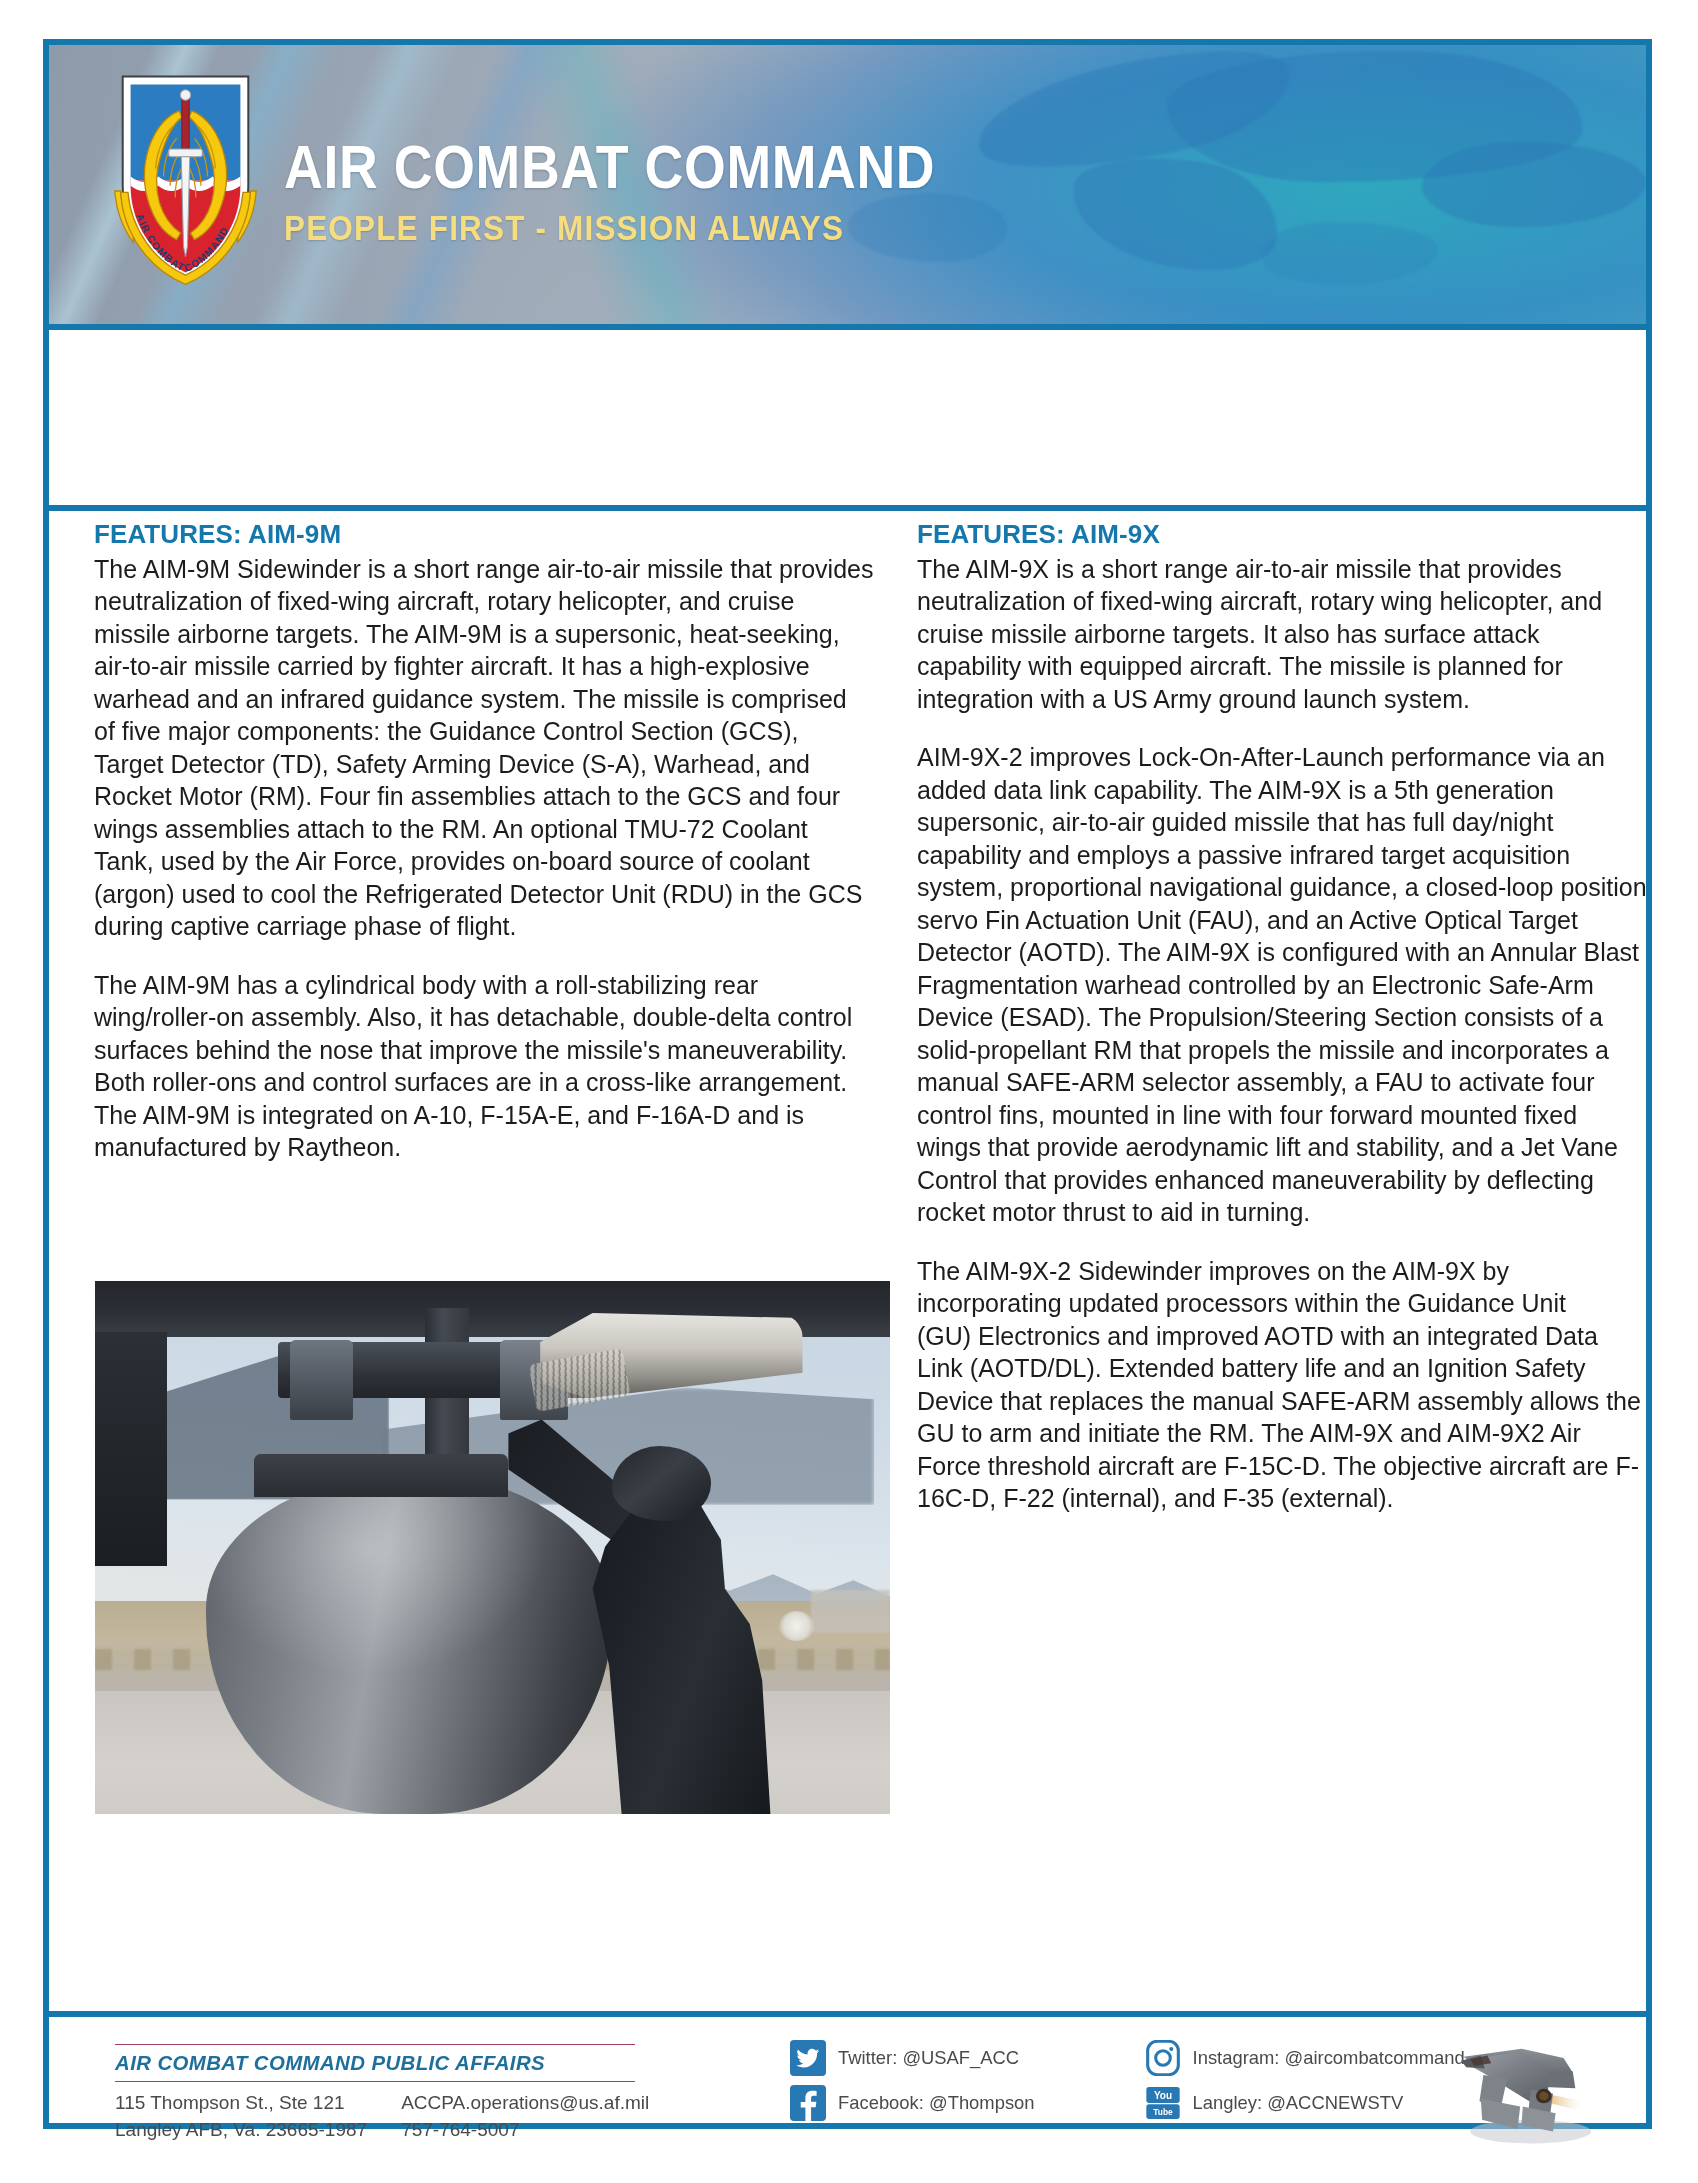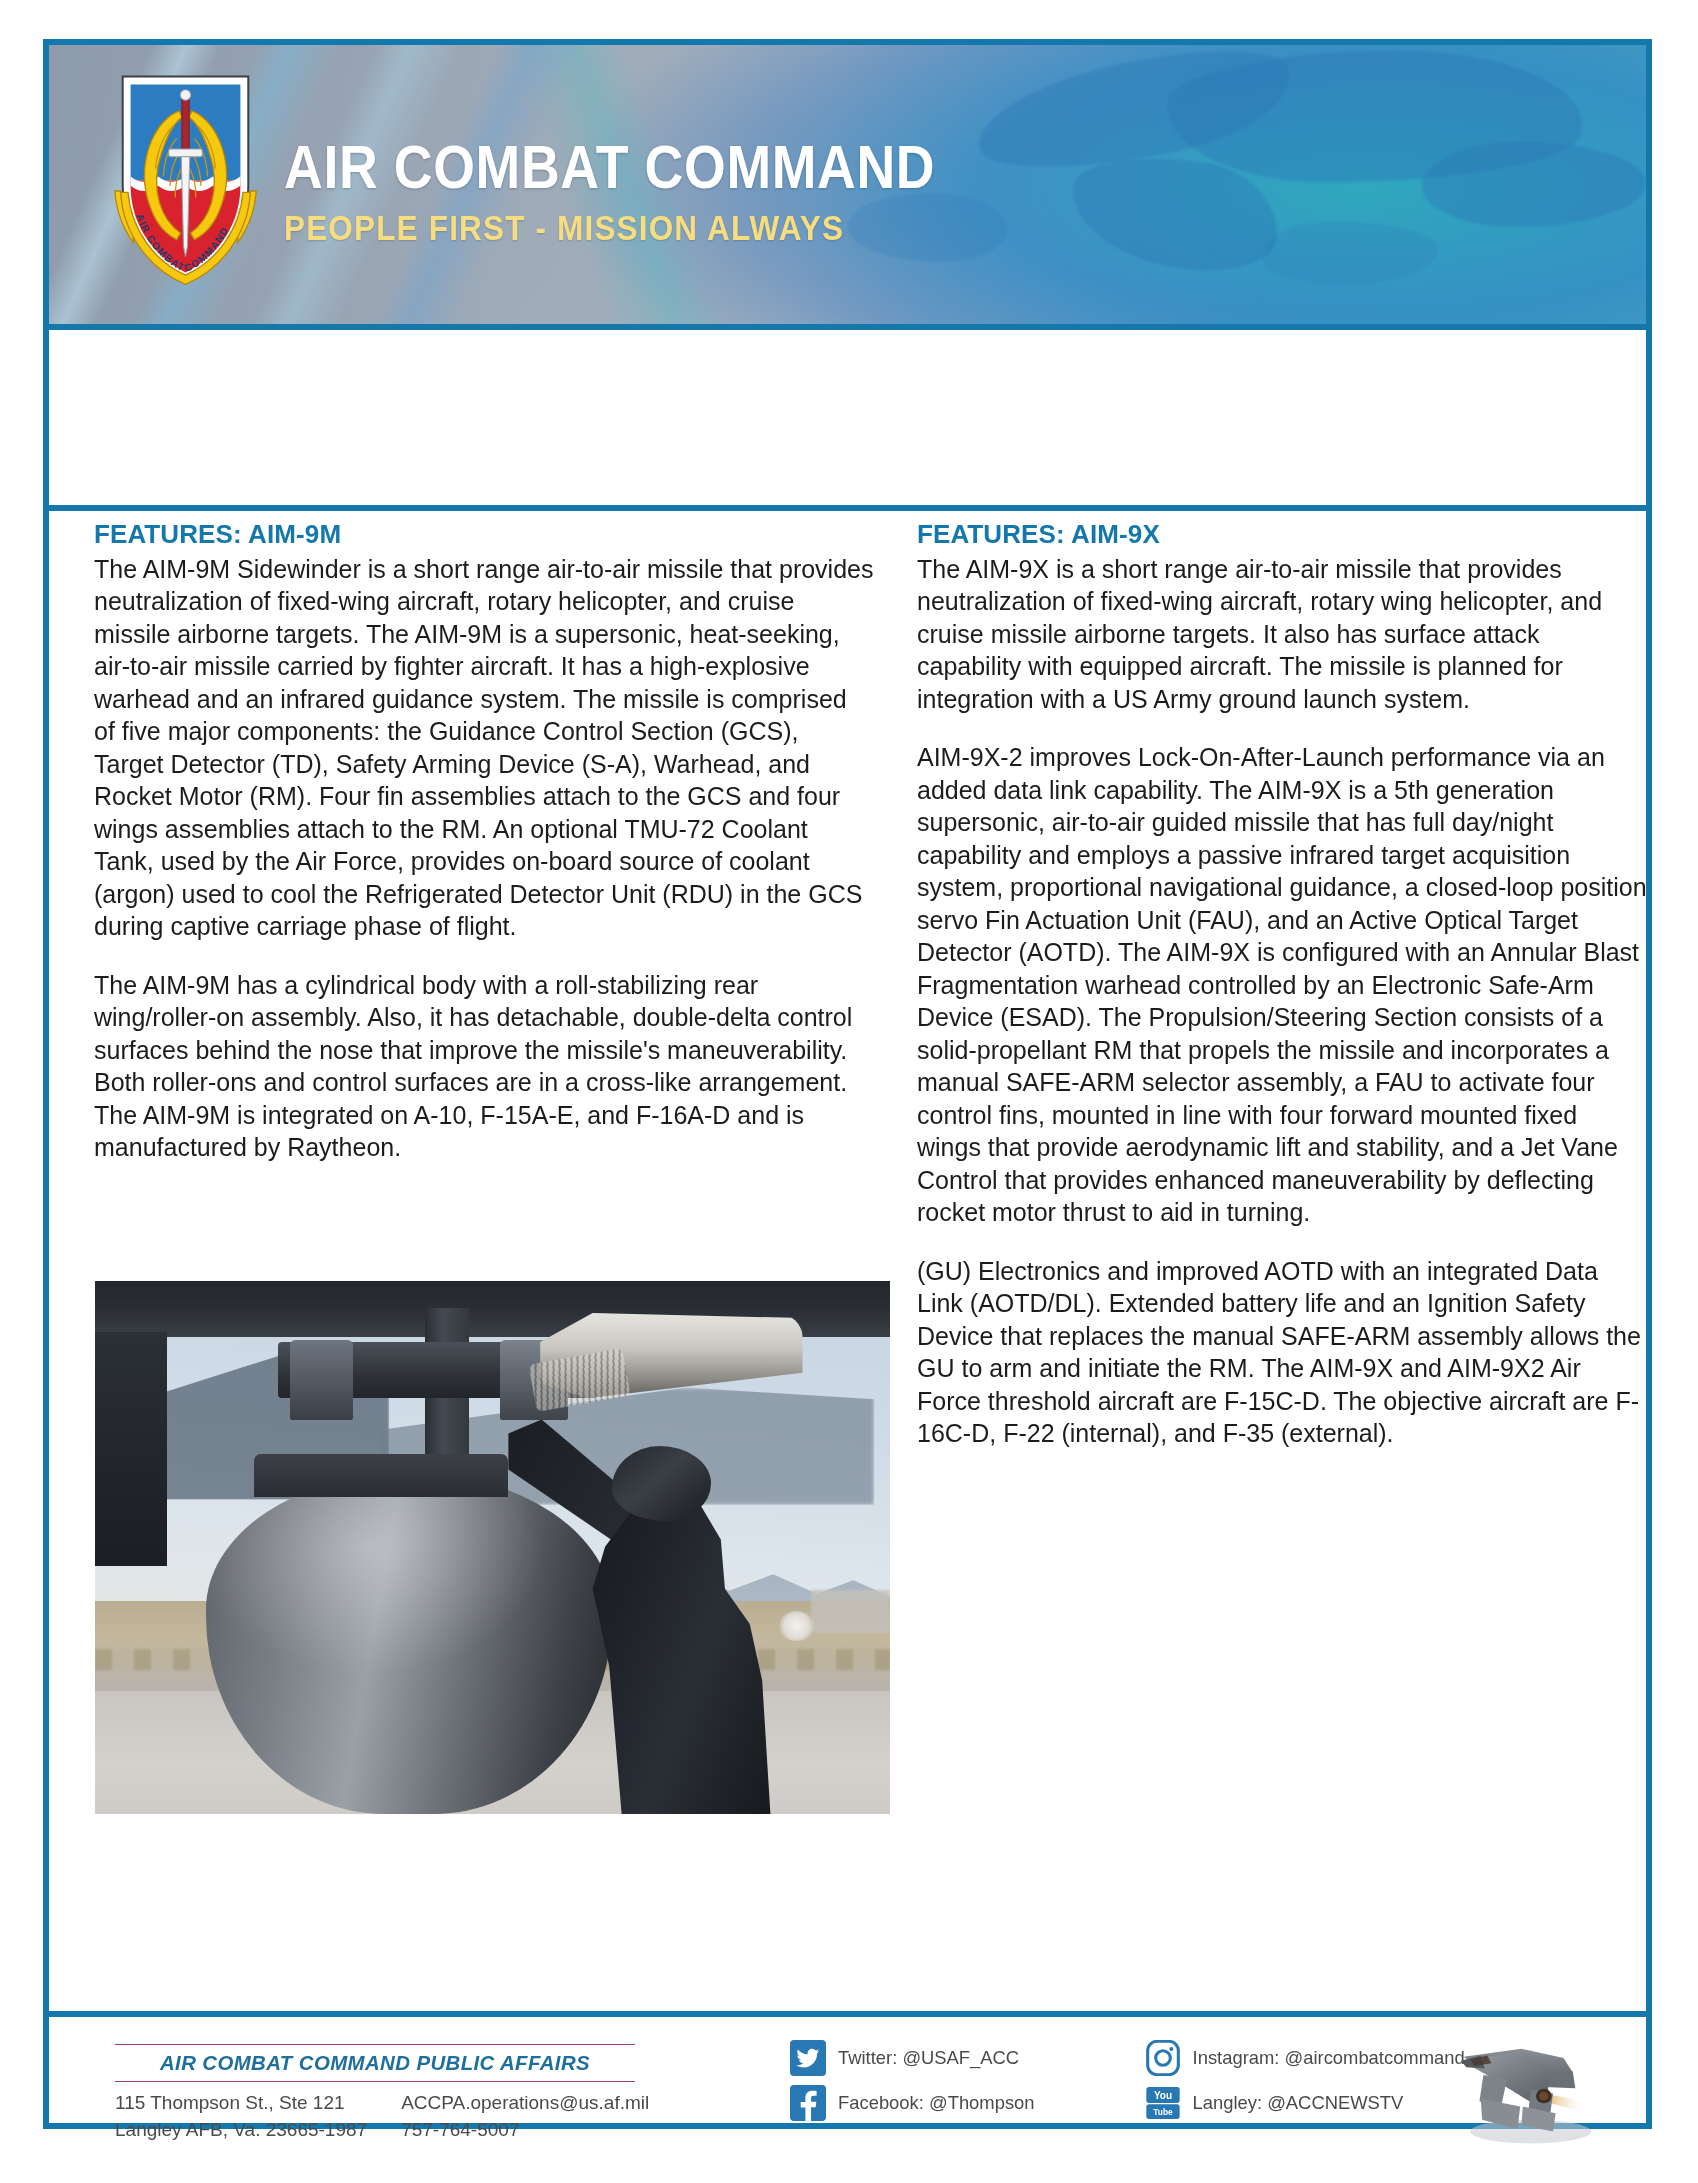--- a/index.html
+++ b/index.html
@@ -354,21 +354,21 @@
     left: 66px;
     top: 28px;
     width: 520px;
   }
   .pa-title {
     font-size: 20.4px;
     font-style: italic;
     font-weight: bold;
     color: #1f6f9c;
     letter-spacing: 0.4px;
-    text-align: center;
+    text-align: left;
     padding: 7.2px 0 6px 0;
     border-top: 1.3px solid #9d4061;
     border-bottom: 1.3px solid #9d4061;
     white-space: nowrap;
   }
   .pa-grid {
     margin-top: 8px;
     display: flex;
     gap: 34px;
   }
@@ -486,20 +486,21 @@
         <div class="tank-cap"></div>
         <div class="airman-arm"></div>
         <div class="airman"></div>
         <div class="airman-head"></div>
       </div>
 
       <div class="col col-right">
         <h2 class="section-head">FEATURES: AIM-9X</h2>
         <p class="para">The AIM-9X is a short range air-to-air missile that provides neutralization of fixed-wing aircraft, rotary wing helicopter, and cruise missile airborne targets. It also has surface attack capability with equipped aircraft. The missile is planned for integration with a US Army ground launch system.</p>
         <p class="para">AIM-9X-2 improves Lock-On-After-Launch performance via an added data link capability. The AIM-9X is a 5th generation supersonic, air-to-air guided missile that has full day/night capability and employs a passive infrared target acquisition system, proportional navigational guidance, a closed-loop position servo Fin Actuation Unit (FAU), and an Active Optical Target Detector (AOTD). The AIM-9X is configured with an Annular Blast Fragmentation warhead controlled by an Electronic Safe-Arm Device (ESAD). The Propulsion/Steering Section consists of a solid-propellant RM that propels the missile and incorporates a manual SAFE-ARM selector assembly, a FAU to activate four control fins, mounted in line with four forward mounted fixed wings that provide aerodynamic lift and stability, and a Jet Vane Control that provides enhanced maneuverability by deflecting rocket motor thrust to aid in turning.</p>
+        <p class="para tight">The AIM-9X-2 Sidewinder improves on the AIM-9X by incorporating updated processors within the Guidance Unit</p>
         <p class="para">(GU) Electronics and improved AOTD with an integrated Data Link (AOTD/DL). Extended battery life and an Ignition Safety Device that replaces the manual SAFE-ARM assembly allows the GU to arm and initiate the RM. The AIM-9X and AIM-9X2 Air Force threshold aircraft are F-15C-D. The objective aircraft are F-16C-D, F-22 (internal), and F-35 (external).</p>
       </div>
     </div>
 
     <div class="footer-rule-top"></div>
     <div class="footer">
 
       <div class="pa-block">
         <div class="pa-title">AIR COMBAT COMMAND PUBLIC AFFAIRS</div>
         <div class="pa-grid">

